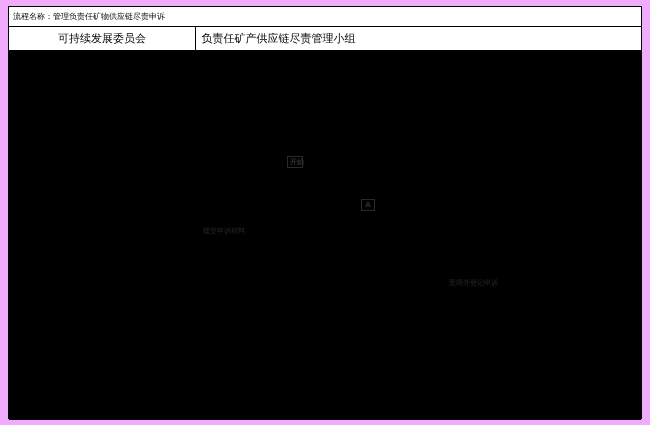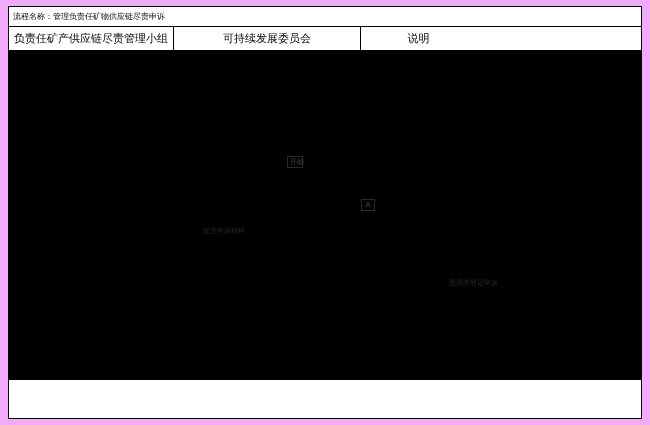--- a/index.html
+++ b/index.html
@@ -80,21 +80,21 @@
   .hc-1 { width: 165px; }
   .hc-2 { width: 187px; }
   .hc-3 { width: 115px; }
 
   
   .body-area {
     position: absolute;
     left: 0;
     top: 44px;
     width: 100%;
-    height: 329px;
+    height: 369px;
     background: #000000;
     overflow: hidden;
     font-weight: bold;
   }
   .col-divider {
     position: absolute;
     top: 0;
     width: 0;
     height: 100%;
     border-left: 1px solid #000000;
@@ -125,23 +125,22 @@
 
 <div class="page">
 
   <div class="flow-table">
 
     <div class="title-row">
       <div class="title-text">流程名称：管理负责任矿物供应链尽责申诉</div>
     </div>
 
     <div class="header-row">
+      <div class="header-cell hc-2">可持续发展委员会</div>
       <div class="header-cell hc-1">负责任矿产供应链尽责管理小组</div>
-      <div class="header-cell hc-2">可持续发展委员会</div>
-      <div class="header-cell hc-3">说明</div>
     </div>
 
     <div class="body-area">
       <div class="col-divider" style="left:165px;"></div>
       <div class="col-divider" style="left:330px;"></div>
       <div class="col-divider" style="left:517px;"></div>
 
       <div class="node-box" style="left:278px; top:105px; width:16px; height:12px;">开始</div>
 
       <div class="node-box" style="left:352px; top:148px; width:14px; height:12px;">A</div>

